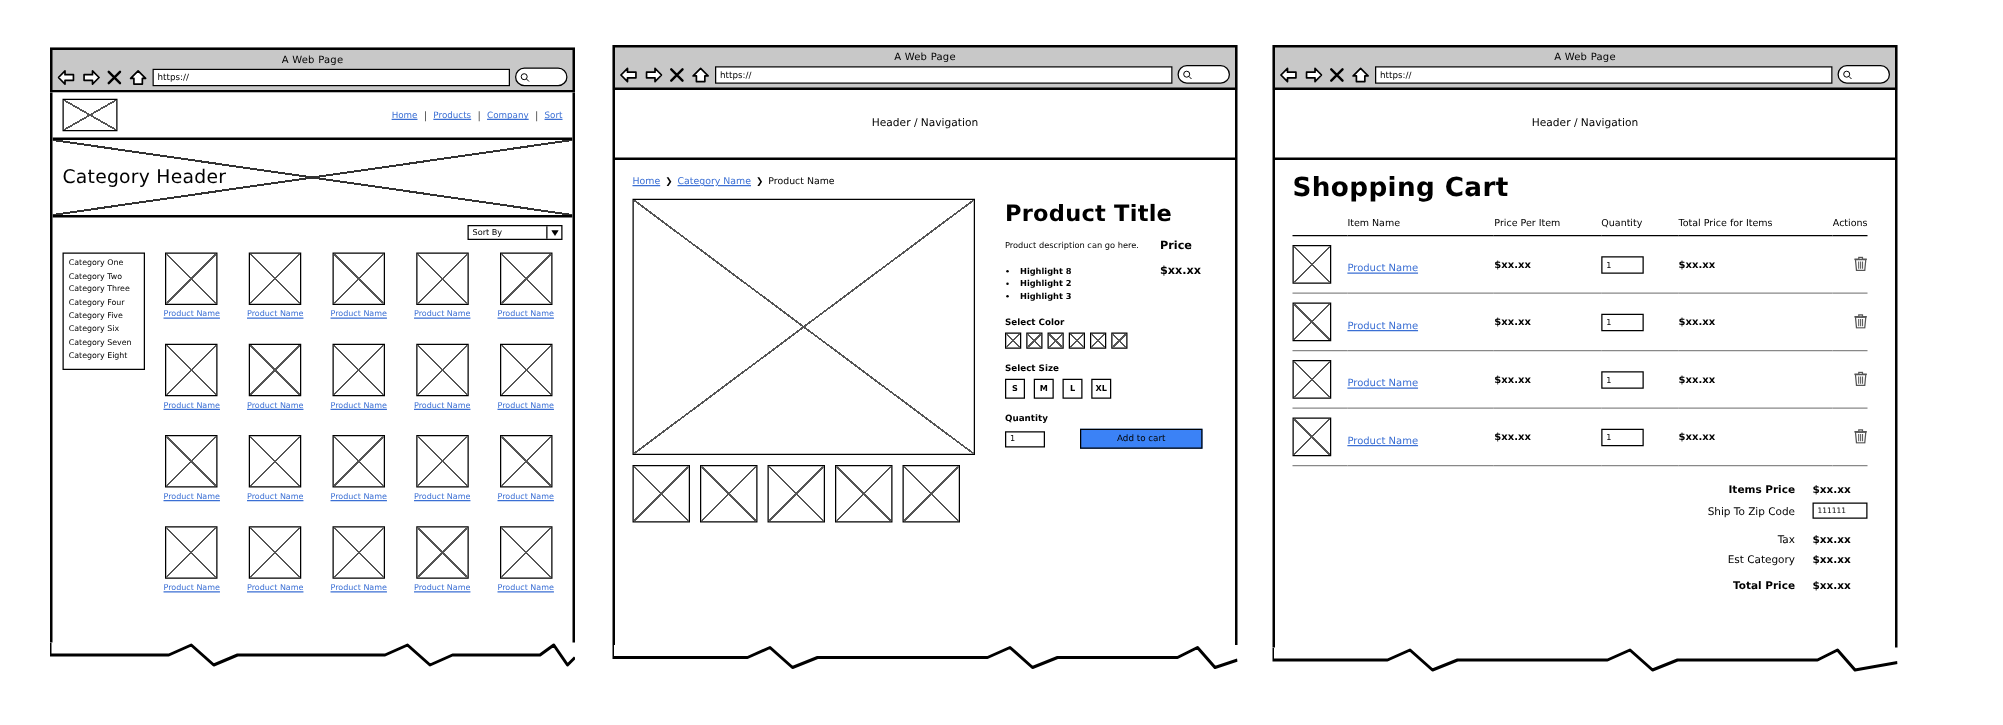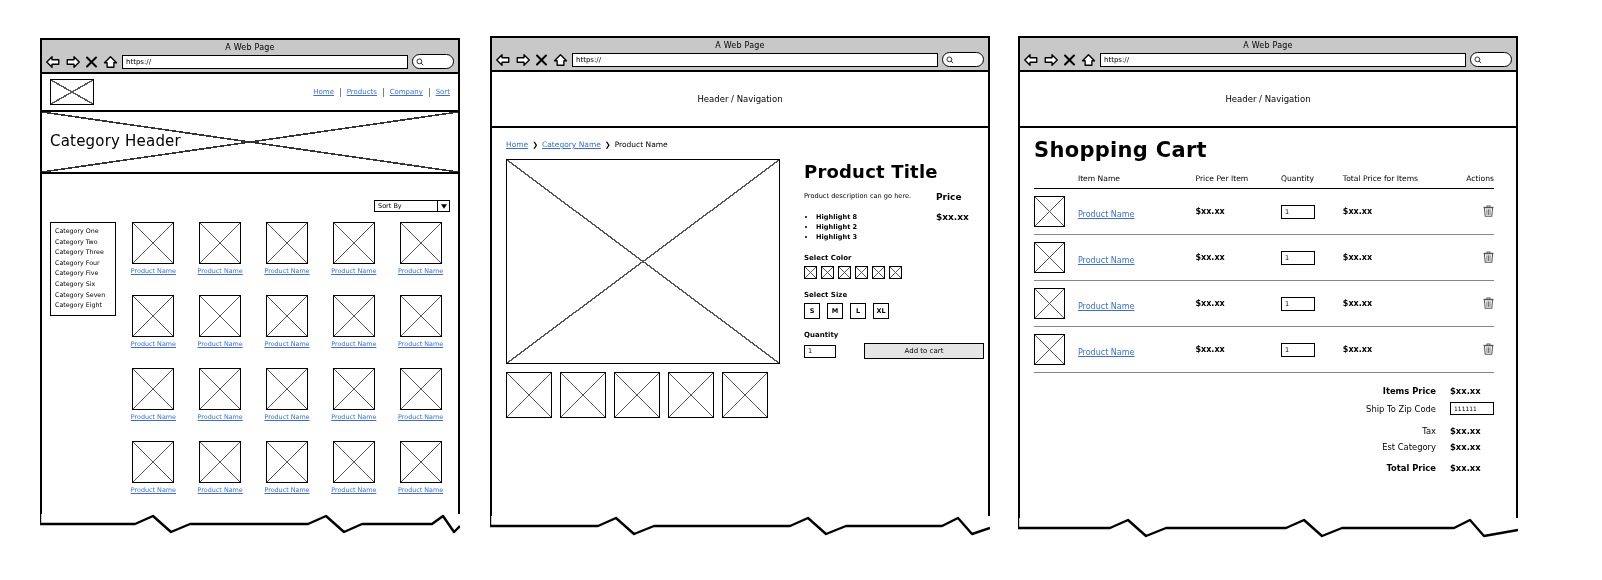--- a/index.html
+++ b/index.html
@@ -109,21 +109,21 @@
   }
   .p1-cat-header {
     position: absolute; left: 8px; top: 20px;
     font-size: 15px; color: #000; letter-spacing: .2px; z-index:3;
   }
   .p1-body { position: relative; padding: 6px 8px 0 8px; }
   .p1-sortrow { display: flex; justify-content: flex-end; }
   .select {
     width: 76px; height: 12px; border: 1.3px solid #000;
     background: #fff; display: flex; align-items: center;
-    font-size: 6.5px; padding-left: 3px; position: relative; margin-top: 20px;
+    font-size: 6.5px; padding-left: 3px; position: relative;
   }
   .select .caret {
     position: absolute; right: 0; top: 0; bottom: 0; width: 12px;
     border-left: 1.3px solid #000;
     display: flex; align-items: center; justify-content: center;
   }
   .p1-main { display: flex; gap: 8px; margin-top: 10px; }
   .catlist {
     width: 66px; border: 1.6px solid #000; background: #fff;
     padding: 3px 2px 4px 4px; height: fit-content; flex: 0 0 auto;
@@ -175,22 +175,22 @@
     display: flex; align-items: center; justify-content: center;
     font-size: 6.5px; font-weight: bold; background: #fff;
   }
   .qtyrow { display: flex; align-items: center; gap: 28px; margin-top: 2px; }
   .qtyinput {
     width: 32px; height: 13px; border: 1.3px solid #000;
     background: #fff; font-size: 6.5px; padding-left: 3px;
     display: flex; align-items: center;
   }
   .btn {
-    border: 1.6px solid #000; background: #e5e5e5;
-    font-size: 7px; padding: 3px 0; width: 120px;
+    border: 1.6px solid #000; background: #3b82f6;
+    font-size: 7px; padding: 3px 0; width: 98px;
     text-align: center;
   }
 
   
   #p3 { left: 1018px; top: 36px; width: 500px; }
   #p3 .viewport { height: 446px; }
   .cart-pad { padding: 10px 22px 0 14px; }
   .cart-title { font-size: 21px; letter-spacing: .3px; margin: 0 0 12px 0; }
   table.cart { width: 100%; border-collapse: collapse; }
   table.cart th {

